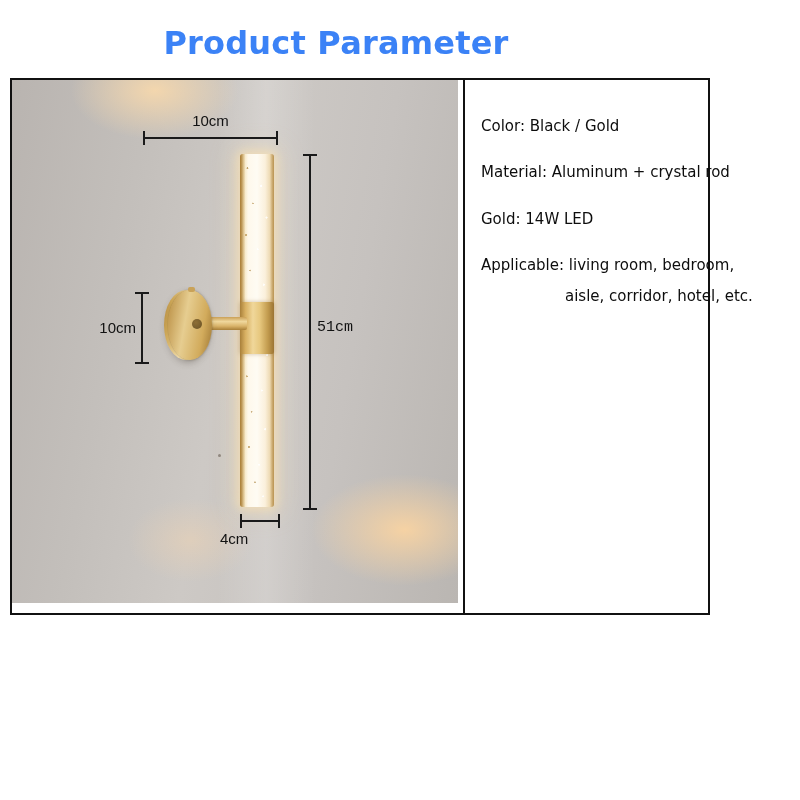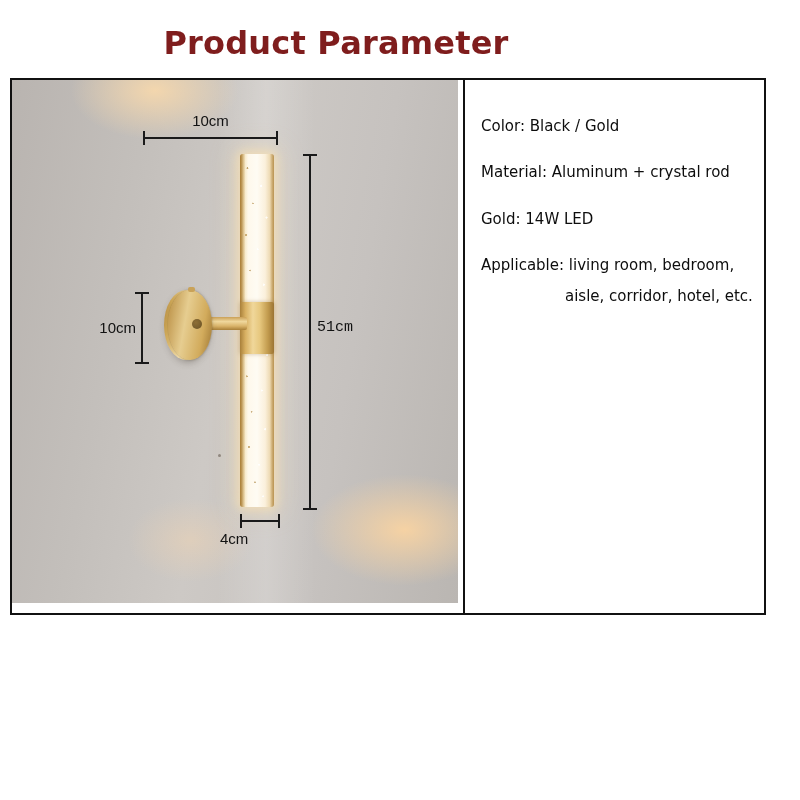--- a/index.html
+++ b/index.html
@@ -18,30 +18,30 @@
   
   .page-title {
     position: absolute;
     left: 0;
     top: 24px;
     width: 672px;
     text-align: center;
     font-family: "DejaVu Sans", sans-serif;
     font-size: 32px;
     font-weight: bold;
-    color: #7f1d1d;
+    color: #3b82f6;
     letter-spacing: 0.2px;
   }
 
   
   .panel {
     position: absolute;
     left: 10px;
     top: 78px;
-    width: 756px;
+    width: 700px;
     height: 537px;
     border: 2px solid #111111;
     box-sizing: border-box;
     background: #ffffff;
   }
   .panel-divider {
     position: absolute;
     left: 451px;
     top: 0;
     width: 2px;

